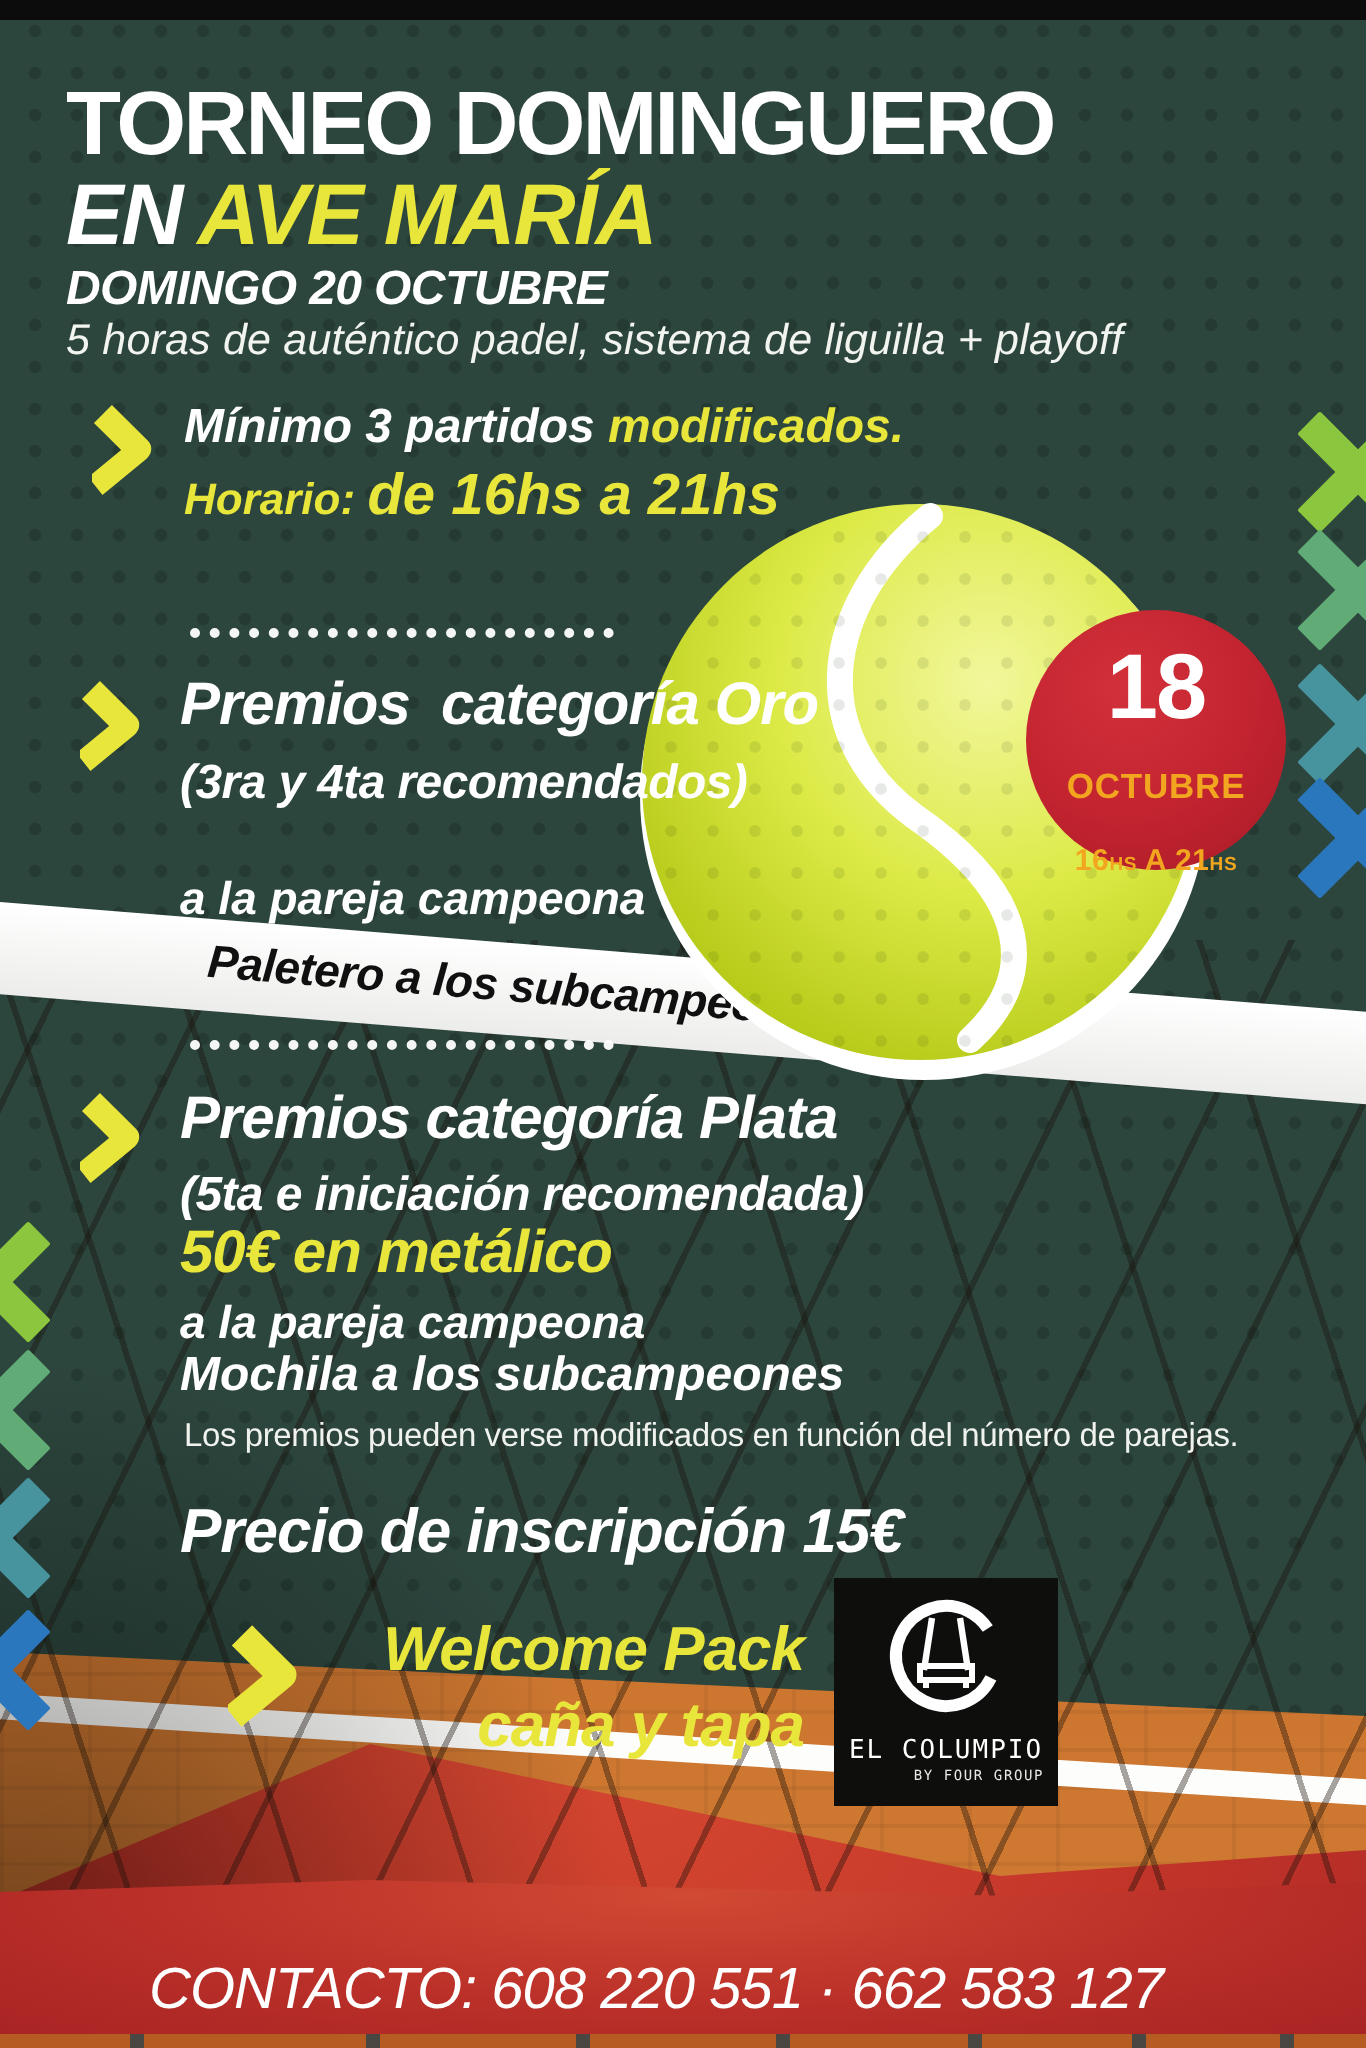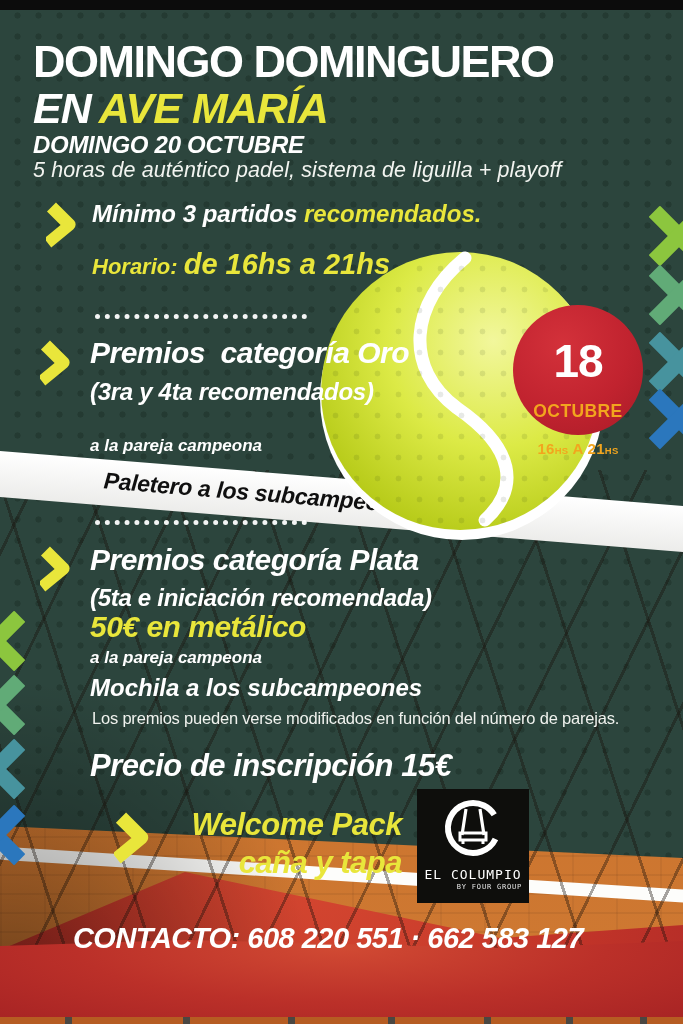--- a/index.html
+++ b/index.html
@@ -40,51 +40,51 @@
     font-style:italic;color:#101010;letter-spacing:-0.3px;white-space:nowrap;}
   
   #ball-svg{left:315px;top:248px;z-index:7;}
   #ball-dots{left:325px;top:258px;width:272px;height:272px;border-radius:50%;z-index:8;
     background-image:radial-gradient(circle,rgba(20,40,10,0.10) 2.6px,transparent 3.2px);
     background-size:21px 21px;pointer-events:none;}
   
   #date-badge{left:513px;top:305px;width:130px;height:130px;border-radius:50%;z-index:9;
     background:radial-gradient(circle at 38% 30%,#d3313a 0%,#c1232f 55%,#a81b27 100%);
     text-align:center;color:#fff;}
-  #badge-day{font-size:46px;font-weight:700;line-height:1;margin-top:33px;letter-spacing:-1px;}
+  #badge-day{font-size:46px;font-weight:700;line-height:1;margin-top:15px;letter-spacing:-1px;}
   .badge-gold{color:#f2a51e;font-weight:700;}
   #badge-month{font-size:17.5px;letter-spacing:0.4px;margin-top:17px;}
   #badge-hours{font-size:15px;margin-top:18px;letter-spacing:0.3px;}
   .badge-sm{font-size:9.5px;}
   
   .z-text{z-index:10;}
   #main-title{left:33px;top:36px;font-size:45px;font-weight:700;color:#fff;
     letter-spacing:-1.5px;}
   #subtitle{left:33px;top:84px;font-size:43px;font-weight:700;font-style:italic;
     letter-spacing:-1px;}
   #subtitle .white{color:#fff;margin-right:8px;}
   #subtitle .yellow{color:#e9e63b;}
   #date-line{left:33px;top:131px;font-size:24px;font-weight:700;font-style:italic;color:#fff;
     letter-spacing:-0.3px;}
   #tagline{left:33px;top:158px;font-size:21.5px;font-style:italic;color:#f2f4f0;
     letter-spacing:0.1px;}
   .chev{position:absolute;z-index:10;}
   #intro-block{left:92px;top:197px;font-size:24px;font-weight:700;font-style:italic;
     color:#fff;line-height:33px;}
   .yellow-txt{color:#e9e63b;}
-  #horario-line{margin-top:18px;}
+  #horario-line{margin-top:2px;}
   #horario-label{font-size:22px;}
   #horario-value{font-size:29px;}
   .dotted-line{width:212px;height:6px;border-top:5px dotted rgba(255,255,255,0.95);z-index:10;}
   #dotted-1{left:95px;top:314px;}
   #dotted-2{left:95px;top:520px;}
   .sec-title{font-size:30px;font-weight:700;font-style:italic;color:#fff;letter-spacing:-0.5px;}
   .sec-sub{font-size:24px;font-weight:700;font-style:italic;color:#fff;letter-spacing:-0.3px;}
   .sec-prize{font-size:30px;font-weight:700;font-style:italic;color:#e9e63b;letter-spacing:-0.5px;}
-  .sec-line{font-size:17px;font-weight:700;font-style:italic;color:#fff;}
+  .sec-line{font-size:23px;font-weight:700;font-style:italic;color:#fff;}
   #oro-title{left:90px;top:336px;}
   #oro-sub{left:90px;top:378px;}
   #oro-prize{left:90px;top:406px;}
   #oro-recipient{left:90px;top:436px;}
   #plata-title{left:90px;top:543px;}
   #plata-sub{left:90px;top:584px;}
   #plata-prize{left:90px;top:610px;}
   #plata-recipient{left:90px;top:648px;}
   #plata-runnerup{left:90px;top:674px;font-size:24px;}
   #disclaimer{left:92px;top:709px;font-size:16.5px;color:#f0f2ee;letter-spacing:-0.2px;}
@@ -96,22 +96,22 @@
   #logo-box{left:417px;top:789px;width:112px;height:114px;background:#0e0e0c;z-index:10;
     text-align:center;color:#fff;}
   #logo-name{font-family:"DejaVu Sans Mono",monospace;font-size:13px;letter-spacing:1px;
     margin-top:2px;}
   #logo-tagline{font-family:"DejaVu Sans Mono",monospace;font-size:7px;letter-spacing:0.8px;
     color:#e8e8e8;text-align:right;padding-right:7px;margin-top:1px;}
   
   #contact-banner{left:0;top:940px;width:683px;height:78px;z-index:11;
     background:radial-gradient(ellipse at 50% 10%,#d14a33 0%,#bb3029 55%,#a82424 100%);
     clip-path:polygon(0 6px,27% 0,74% 8px,100% 1px,100% 100%,0 100%);}
-  #contact-text{left:0;top:922px;width:656px;text-align:center;z-index:12;
-    font-size:29px;font-weight:700;font-style:italic;color:#fff;letter-spacing:-0.5px;}
+  #contact-text{left:0;top:979px;width:656px;text-align:center;z-index:12;
+    font-size:29px;font-weight:400;font-style:italic;color:#fff;letter-spacing:-0.5px;}
   #bottom-strip{left:0;top:1017px;width:683px;height:7px;background:#b65c22;z-index:12;}
   .post{position:absolute;top:0;width:7px;height:7px;background:#4a4742;}
   
   .xmark{position:absolute;width:58px;height:58px;z-index:13;pointer-events:none;}
   .xmark i{position:absolute;left:-6px;top:21px;width:70px;height:16px;border-radius:1px;display:block;}
   .xmark i:first-child{transform:rotate(45deg);}
   .xmark i:last-child{transform:rotate(-45deg);}
   .xm-c1 i{background:#8cc63e;}
   .xm-c2 i{background:#61ab77;}
   .xm-c3 i{background:#47939e;}
@@ -146,32 +146,32 @@
     <path d="M150 10 C 95 55, 88 120, 142 160 C 200 200, 205 240, 170 272" fill="none" stroke="#ffffff" stroke-width="13" stroke-linecap="round"></path>
   </svg>
   <div class="abs" id="ball-dots"></div>
 
   <div class="abs" id="date-badge">
     <div id="badge-day">18</div>
     <div id="badge-month" class="badge-gold">OCTUBRE</div>
     <div id="badge-hours" class="badge-gold"><span>16</span><span class="badge-sm">HS</span><span> A </span><span>21</span><span class="badge-sm">HS</span></div>
   </div>
 
-  <div class="abs z-text nowrap" id="main-title">DOMINGO DOMINGUERO</div>
+  <div class="abs z-text nowrap" id="main-title">TORNEO DOMINGUERO</div>
   <div class="abs z-text nowrap" id="subtitle">
     <span class="white">EN</span><span class="yellow">AVE MARÍA</span>
   </div>
   <div class="abs z-text nowrap" id="date-line">DOMINGO 20 OCTUBRE</div>
   <div class="abs z-text nowrap" id="tagline">5 horas de auténtico padel, sistema de liguilla + playoff</div>
 
   <svg class="chev" style="left:46px;top:202px;" width="34" height="46" viewBox="0 0 34 46">
     <path d="M6 5 L26 23 L6 41" fill="none" stroke="#e9e63b" stroke-width="12" stroke-linejoin="round" transform="skewX(-6)"></path>
   </svg>
   <div class="abs z-text" id="intro-block">
-    <div class="nowrap"><span>Mínimo 3 partidos </span><span class="yellow-txt">recomendados.</span></div>
+    <div class="nowrap"><span>Mínimo 3 partidos </span><span class="yellow-txt">modificados.</span></div>
     <div class="nowrap yellow-txt" id="horario-line"><span id="horario-label">Horario: </span><span id="horario-value">de 16hs a 21hs</span></div>
   </div>
 
   <div class="abs dotted-line" id="dotted-1"></div>
 
   <svg class="chev" style="left:40px;top:340px;" width="34" height="46" viewBox="0 0 34 46">
     <path d="M6 5 L26 23 L6 41" fill="none" stroke="#e9e63b" stroke-width="12" stroke-linejoin="round" transform="skewX(-6)"></path>
   </svg>
   <div class="abs z-text sec-title nowrap pre" id="oro-title">Premios  categoría Oro</div>
   <div class="abs z-text sec-sub nowrap" id="oro-sub">(3ra y 4ta recomendados)</div>

